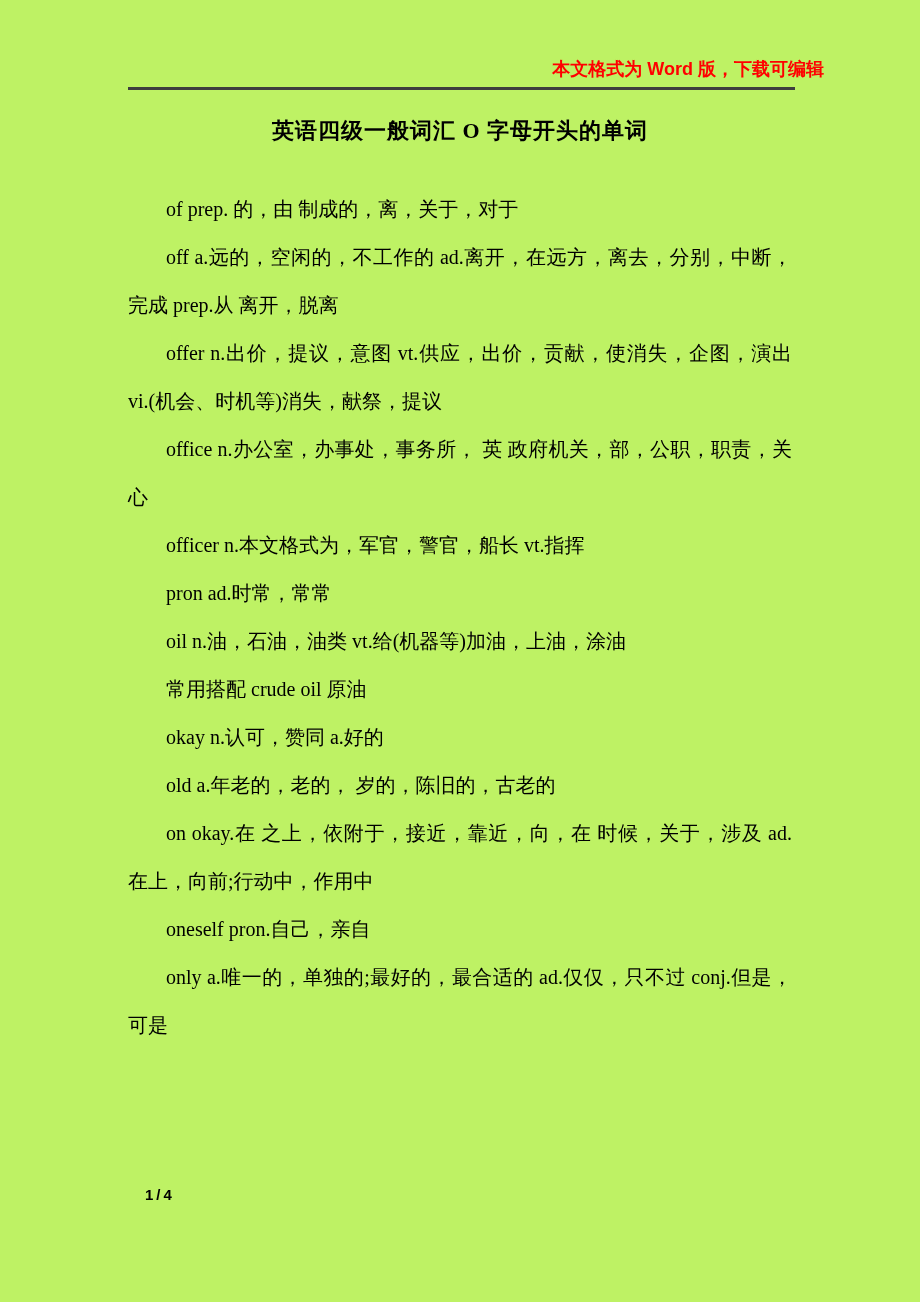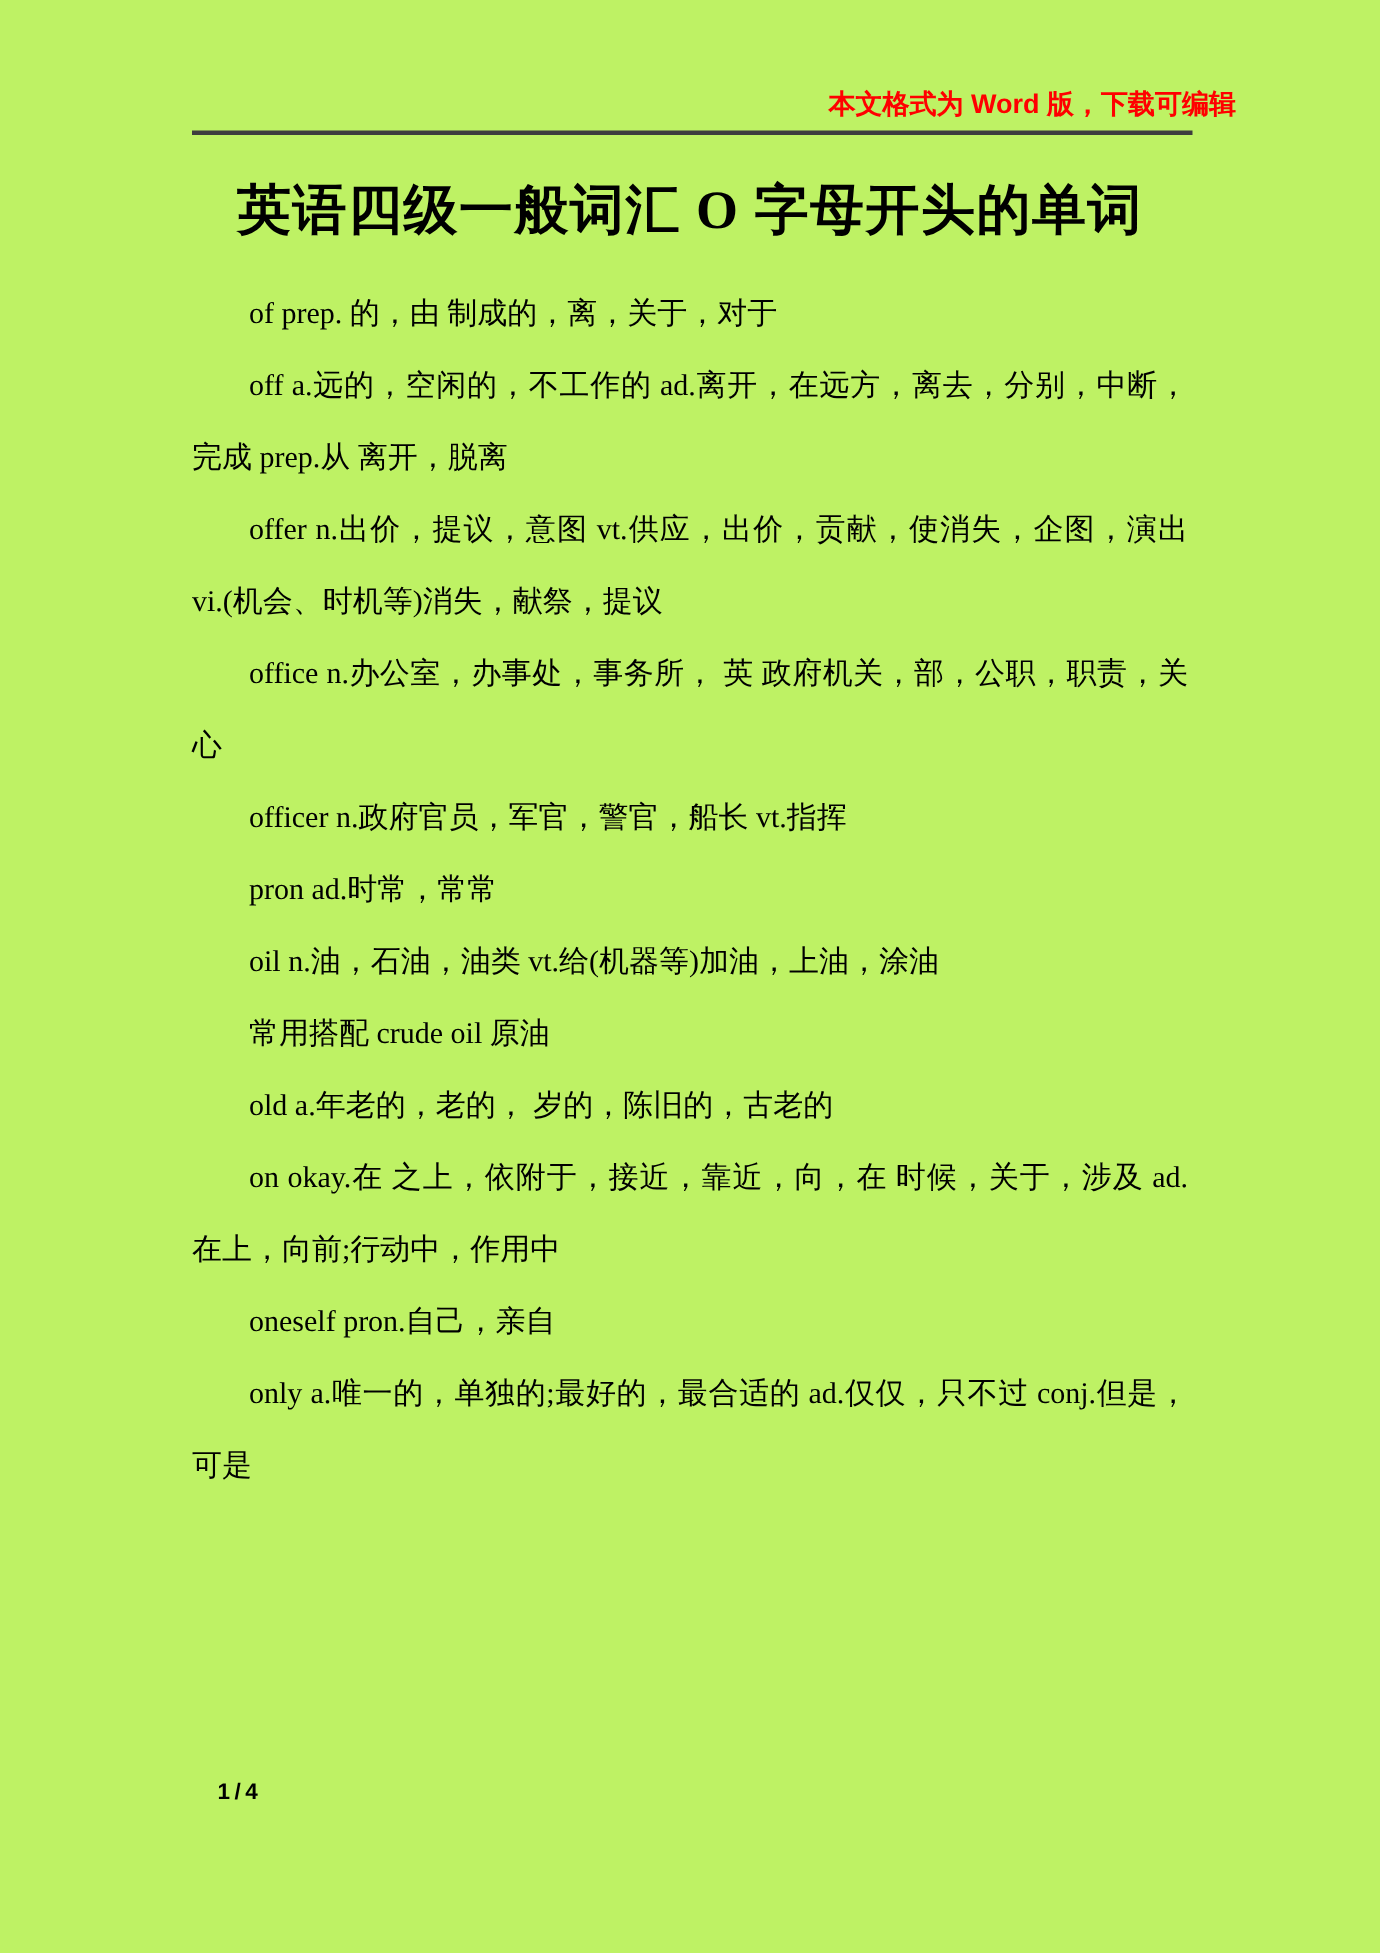--- a/index.html
+++ b/index.html
@@ -34,21 +34,21 @@
     height: 3px;
     background: #3e3e3e;
   }
   .doc-title {
     position: absolute;
     top: 116px;
     left: 128px;
     width: 664px;
     margin: 0;
     text-align: center;
-    font-size: 36px;
+    font-size: 22px;
     font-weight: bold;
     letter-spacing: 1px;
   }
   .content {
     position: absolute;
     top: 185px;
     left: 128px;
     width: 664px;
     font-size: 20px;
     line-height: 48px;
@@ -78,24 +78,25 @@
 
   <div class="rule"></div>
 
   <h1 class="doc-title">英语四级一般词汇 O 字母开头的单词</h1>
 
   <div class="content">
     <p>of prep. 的，由 制成的，离，关于，对于</p>
     <p>off a.远的，空闲的，不工作的 ad.离开，在远方，离去，分别，中断，完成 prep.从 离开，脱离</p>
     <p>offer n.出价，提议，意图 vt.供应，出价，贡献，使消失，企图，演出 vi.(机会、时机等)消失，献祭，提议</p>
     <p>office n.办公室，办事处，事务所， 英 政府机关，部，公职，职责，关心</p>
-    <p>officer n.政府官员，军官，警官，船长 vt.指挥</p>
+    <p>officer n.本文格式为，军官，警官，船长 vt.指挥</p>
     <p>pron ad.时常，常常</p>
     <p>oil n.油，石油，油类 vt.给(机器等)加油，上油，涂油</p>
     <p>常用搭配 crude oil 原油</p>
+    <p>okay n.认可，赞同 a.好的</p>
     <p>old a.年老的，老的， 岁的，陈旧的，古老的</p>
     <p>on okay.在 之上，依附于，接近，靠近，向，在 时候，关于，涉及 ad.在上，向前;行动中，作用中</p>
     <p>oneself pron.自己，亲自</p>
     <p>only a.唯一的，单独的;最好的，最合适的 ad.仅仅，只不过 conj.但是，可是</p>
   </div>
 
   <div class="page-number">1/4</div>
 
 </div>
 

